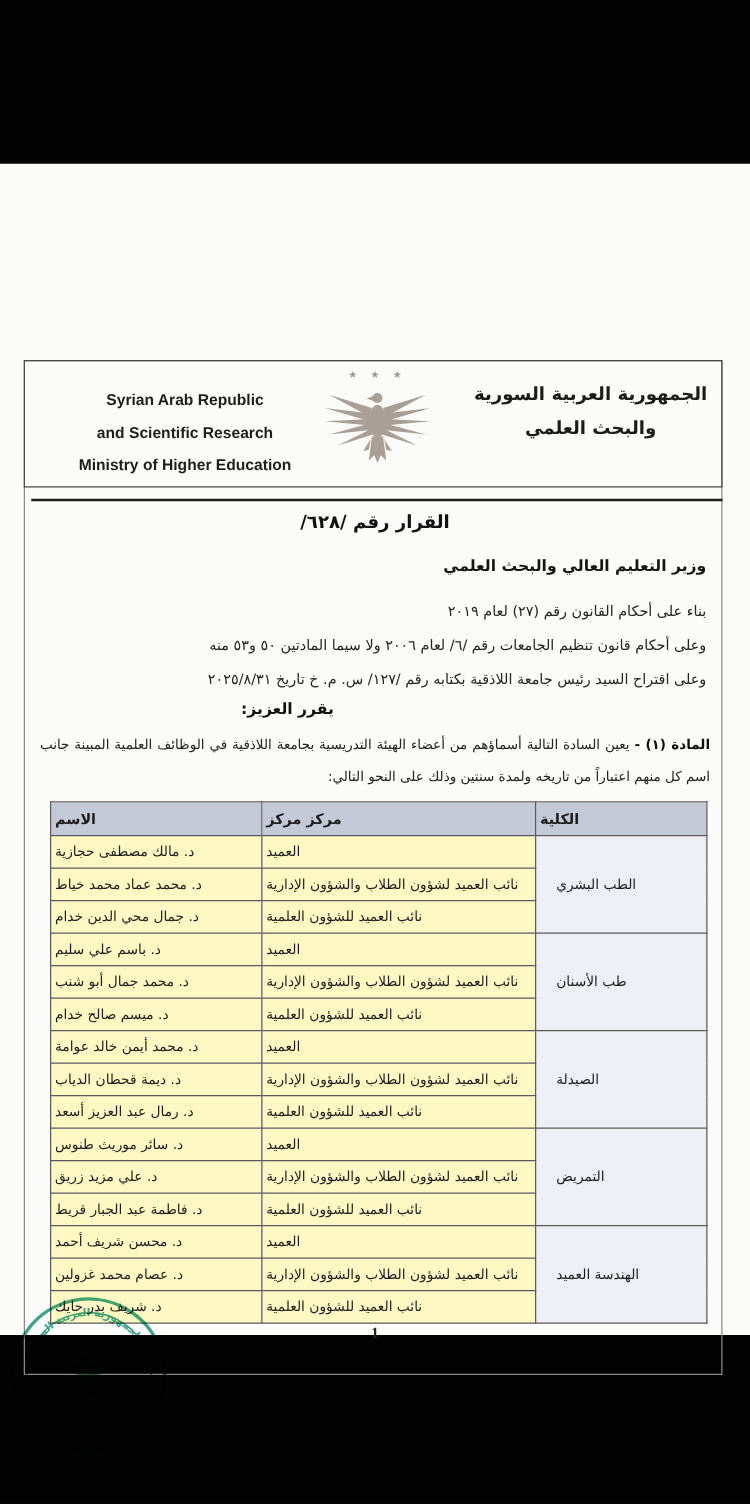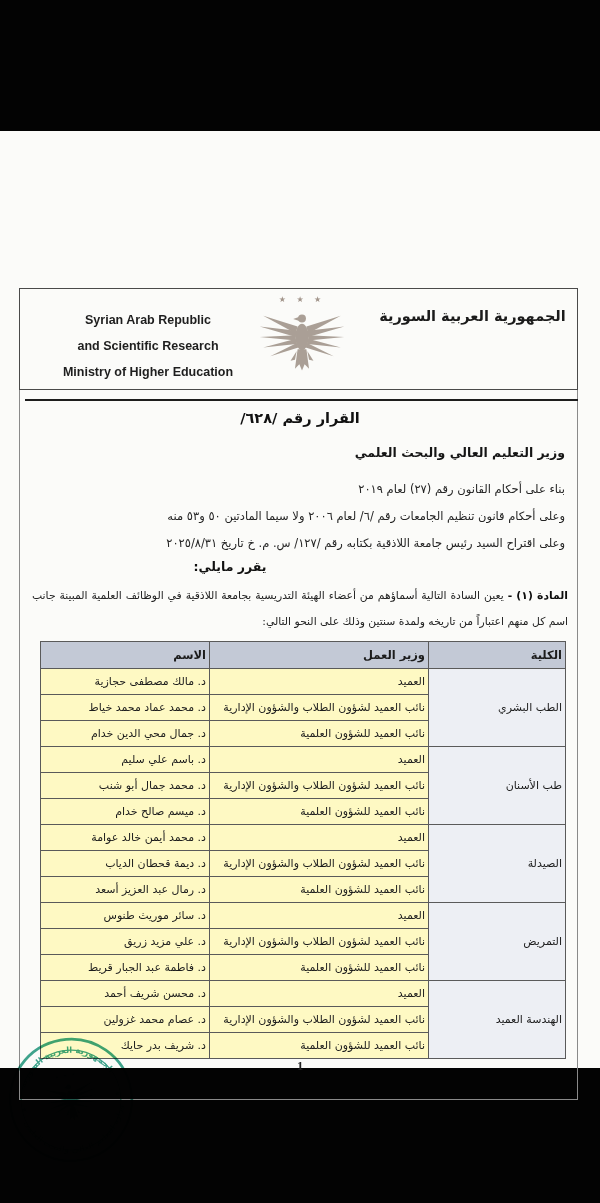--- a/index.html
+++ b/index.html
@@ -27,21 +27,21 @@
   .preamble{position:absolute;left:35px;top:345px;width:530px;direction:rtl;text-align:right;
             font-size:11.5px;color:#242424;line-height:27px;}
   .resolve{position:absolute;left:160px;top:428px;width:140px;text-align:center;direction:rtl;
            font-weight:bold;font-size:12.5px;color:#111;}
   .article{position:absolute;left:32px;top:452px;width:536px;direction:rtl;text-align:justify;
            font-size:10.8px;color:#222;line-height:26px;}
   .article .lead{font-weight:bold;color:#0d0d0d;}
   
   .decree-table{position:absolute;left:40px;top:510px;width:525px;border-collapse:collapse;direction:rtl;
                 table-layout:fixed;font-size:11px;color:#1c1c1c;}
-  .decree-table th,.decree-table td{border:1px solid #5a5a5a;text-align:right;vertical-align:middle;
+  .decree-table th,.decree-table td{border:1px solid #5a5a5a;text-align:left;vertical-align:middle;
                 padding:0 3px;overflow:hidden;white-space:nowrap;margin-top:32px;}
   .decree-table th{background:var(--table-header-bg,#c3c9d6);font-weight:bold;height:26px;font-size:11.5px;}
   .decree-table td{height:25px;background:#fef9c3;}
   .decree-table td.faculty{background:var(--faculty-cell-bg,#edeff4);font-weight:500;padding-left:16px;}
   .page-number{position:absolute;left:150px;top:928px;width:300px;text-align:center;
                font-family:"Liberation Serif",serif;font-weight:bold;font-size:12.5px;color:#222;}
   .stamp{position:absolute;left:6px;top:903px;width:130px;height:132px;transform:rotate(-10deg);
          mix-blend-mode:multiply;opacity:.92;}
   .stamp *{fill:var(--stamp-green,#2f9e85);}
   .stamp .ring{fill:none;stroke:var(--stamp-green,#2f9e85);}
@@ -89,51 +89,52 @@
       <div>Ministry of Higher Education</div>
     </div>
 
     <div class="emblem-stars">★ ★ ★</div>
     <svg class="emblem" viewBox="0 0 100 84">
       <use href="#eagle"></use>
     </svg>
 
     <div class="arabic-block">
       <div>الجمهورية العربية السورية</div>
+      <div>والبحث العلمي</div>
     </div>
 
     <div class="rule"></div>
 
     <div class="decree-number">القرار رقم /٦٢٨/</div>
 
     <div class="issuer">وزير التعليم العالي والبحث العلمي</div>
 
     <div class="preamble">
       <div>بناء على أحكام القانون رقم (٢٧) لعام ٢٠١٩</div>
       <div>وعلى أحكام قانون تنظيم الجامعات رقم /٦/ لعام ٢٠٠٦ ولا سيما المادتين ٥٠ و٥٣ منه</div>
       <div>وعلى اقتراح السيد رئيس جامعة اللاذقية بكتابه رقم /١٢٧/ س. م. خ تاريخ ٢٠٢٥/٨/٣١</div>
     </div>
 
-    <div class="resolve">يقرر مايلي:</div>
+    <div class="resolve">يقرر العزيز:</div>
 
     <div class="article">
       <span class="lead">المادة (١) -</span>
       <span>يعين السادة التالية أسماؤهم من أعضاء الهيئة التدريسية بجامعة اللاذقية في الوظائف العلمية المبينة جانب اسم كل منهم اعتباراً من تاريخه ولمدة سنتين وذلك على النحو التالي:</span>
     </div>
 
     <table class="decree-table">
       <colgroup>
         <col style="width:137px">
           <col style="width:219px">
           <col style="width:169px">
       </colgroup>
       <thead>
         <tr>
           <th>الكلية</th>
-          <th>وزير العمل</th>
+          <th>مركز مركز</th>
           <th>الاسم</th>
         </tr>
       </thead>
       <tbody>
           <tr>
             <td class="faculty" rowspan="3">الطب البشري</td>
             <td>العميد</td>
             <td>د. مالك مصطفى حجازية</td>
           </tr>
           <tr>

